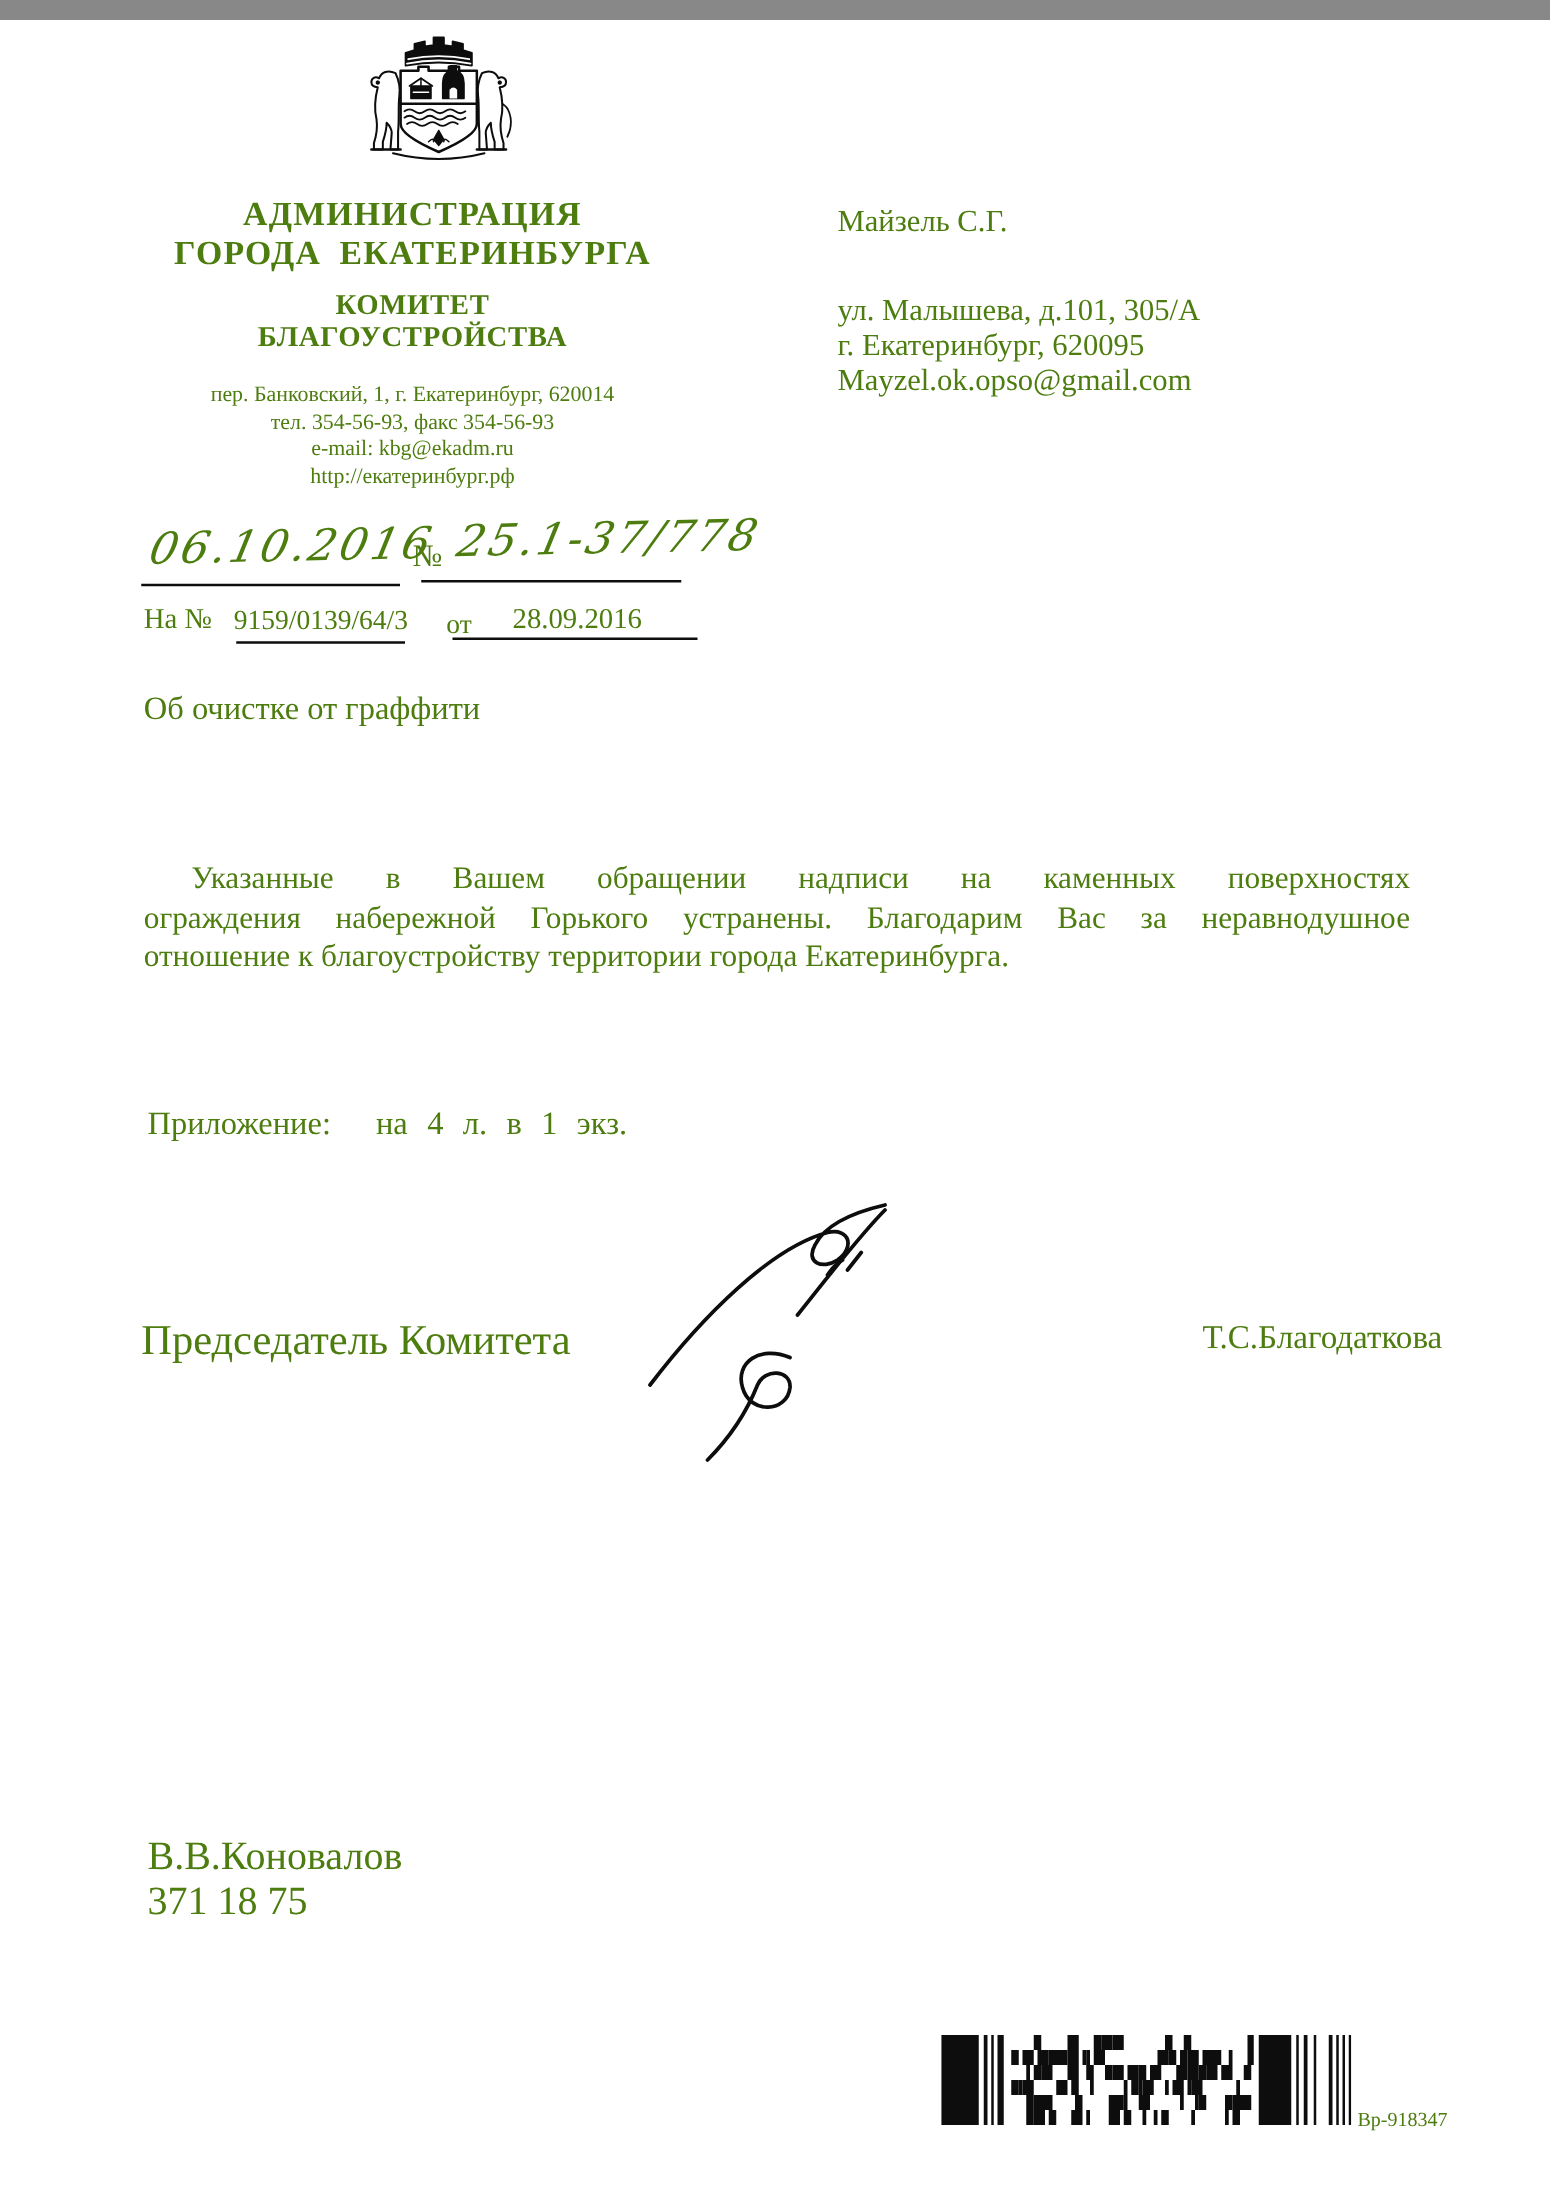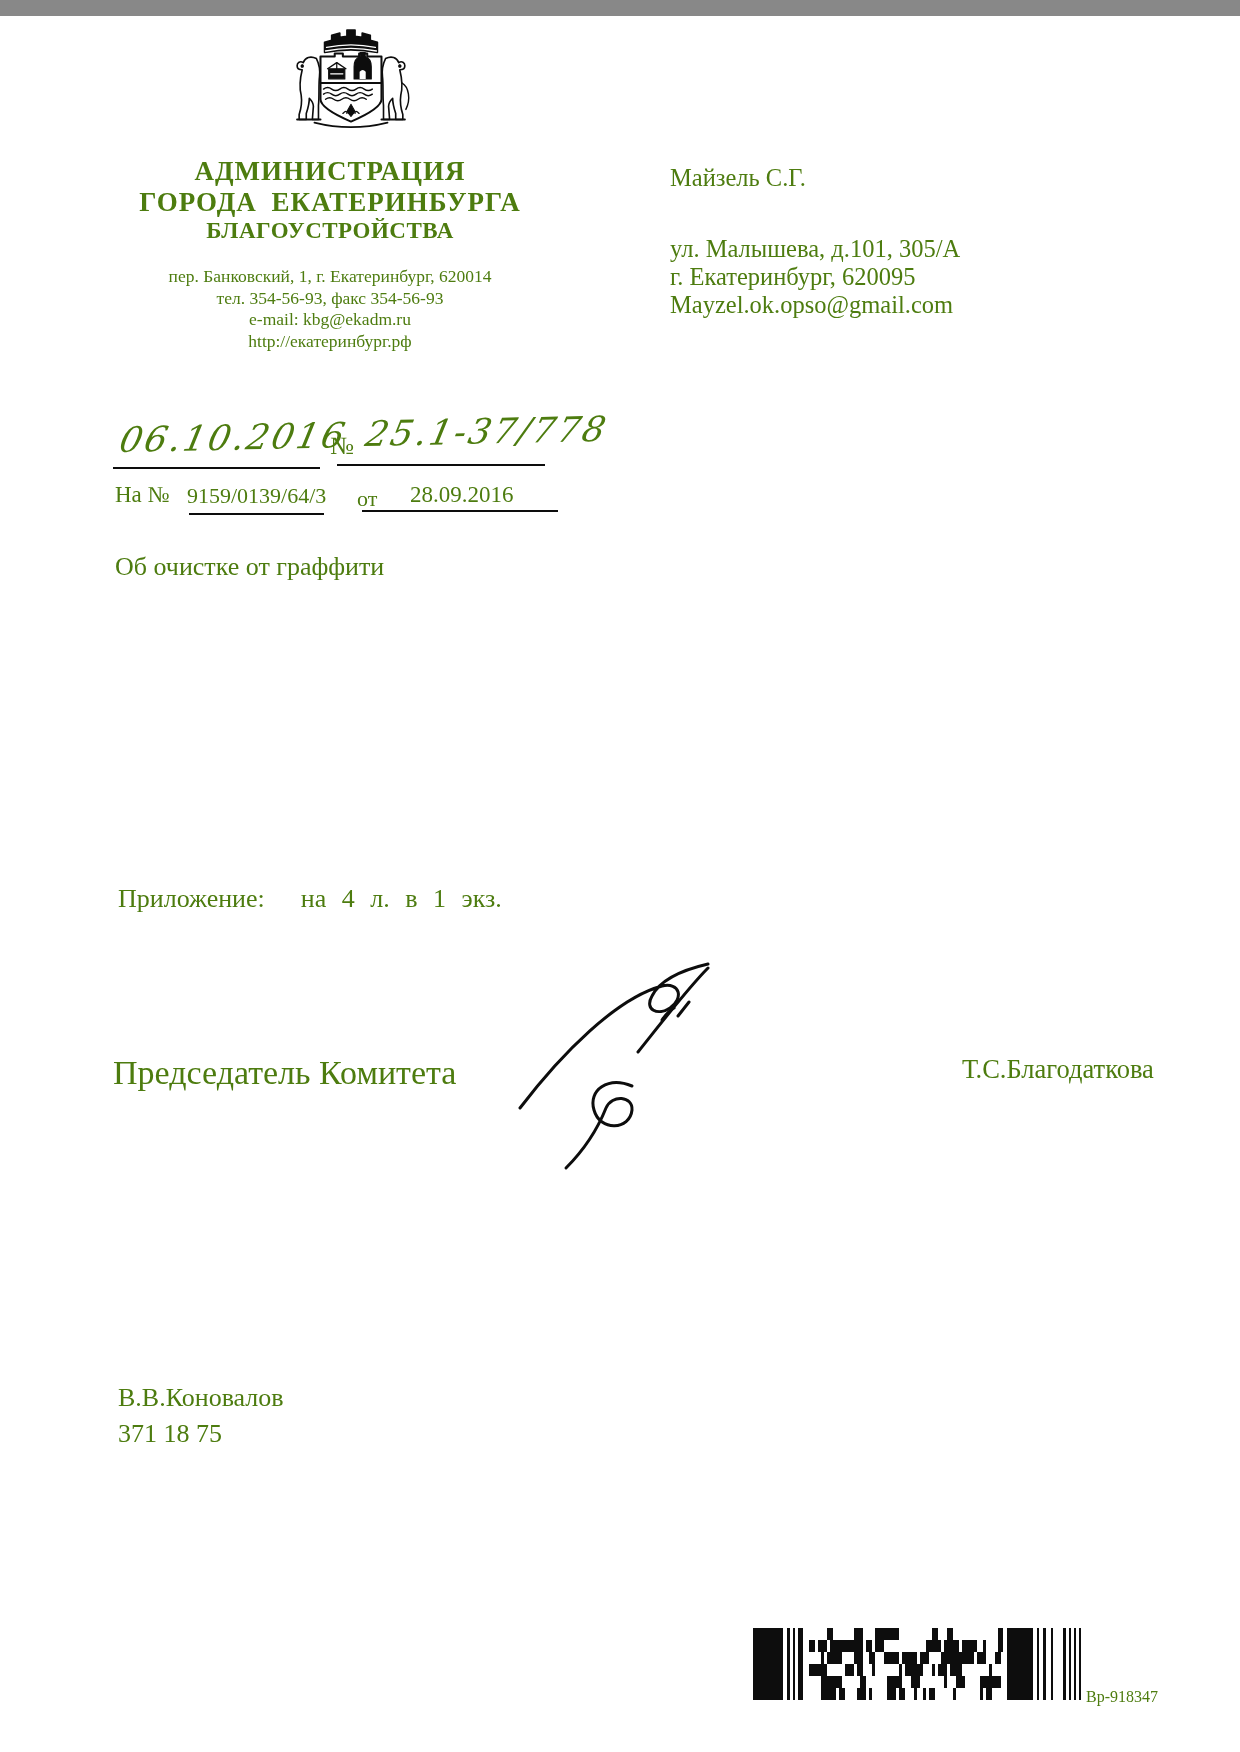--- a/index.html
+++ b/index.html
@@ -56,21 +56,21 @@
   .body-text .indent{text-indent:38px;}
   .body-text .lastline{text-align:left;}
 
   .attachment{left:118px;top:868px;font-size:26px;}
   .attachment .att-value{margin-left:36px;word-spacing:9px;}
 
   .sig-position{left:113px;top:1038px;font-size:34px;white-space:nowrap;}
   .sig-name{left:962px;top:1038px;font-size:26.5px;white-space:nowrap;}
   .signature-svg{left:512px;top:942px;width:230px;height:215px;}
 
-  .executor{left:118px;top:1364px;font-size:26px;line-height:36px;}
+  .executor{left:118px;top:1450px;font-size:32px;line-height:36px;}
 
   .barcode{left:753px;top:1612px;width:328px;height:72px;}
   .barcode svg{width:100%;height:100%;}
   .barcode svg rect{fill:#0d0d0d;}
   .barcode-label{left:1086px;top:1672px;font-size:16px;white-space:nowrap;}
 
   .scan-edge{left:0;top:1740px;width:1240px;height:3px;background:#050505;}
 </style>
 </head>
 <body>
@@ -113,20 +113,21 @@
 
         <path d="M7,94 L30,94 M90,94 L113,94" stroke-width="2"></path>
         <path d="M24,97 Q60,106 96,97" stroke-width="1.6"></path>
       </g>
     </svg>
   </div>
 
   <div class="abs org-block">
     <div class="org-line">АДМИНИСТРАЦИЯ</div>
     <div class="org-line">ГОРОДА ЕКАТЕРИНБУРГА</div>
+    <div class="dept-line dept-first">КОМИТЕТ</div>
     <div class="dept-line">БЛАГОУСТРОЙСТВА</div>
     <div class="addr-block">
       <div>пер. Банковский, 1, г. Екатеринбург, 620014</div>
       <div>тел. 354-56-93, факс 354-56-93</div>
       <div>e-mail: kbg@ekadm.ru</div>
       <div>http://екатеринбург.рф</div>
     </div>
   </div>
 
   <div class="abs reg-date handwriting">06.10.2016</div>
@@ -144,20 +145,25 @@
 
   <div class="abs recipient">
     <div class="name">Майзель С.Г.</div>
     <div>ул. Малышева, д.101, 305/А</div>
     <div>г. Екатеринбург, 620095</div>
     <div>Mayzel.ok.opso@gmail.com</div>
   </div>
 
   <div class="abs subject">Об очистке от граффити</div>
 
+  <div class="abs body-text">
+    <div class="jline indent">Указанные в Вашем обращении надписи на каменных поверхностях</div>
+    <div class="jline">ограждения набережной  Горького устранены. Благодарим Вас за неравнодушное</div>
+    <div class="lastline">отношение к благоустройству территории города Екатеринбурга.</div>
+  </div>
 
   <div class="abs attachment">
     <span>Приложение:</span><span class="att-value">на 4 л. в 1 экз.</span>
   </div>
 
   <div class="abs sig-position">Председатель Комитета</div>
   <div class="abs signature-svg">
     <svg viewBox="0 0 230 215" xmlns="http://www.w3.org/2000/svg">
       <g stroke="#0d0d0d" fill="none" stroke-width="3" stroke-linecap="round" stroke-linejoin="round">
         <path d="M8,150 C50,95 105,40 150,28 C168,24 172,40 158,50 C146,58 132,52 140,38 C148,22 170,12 196,6"></path>

